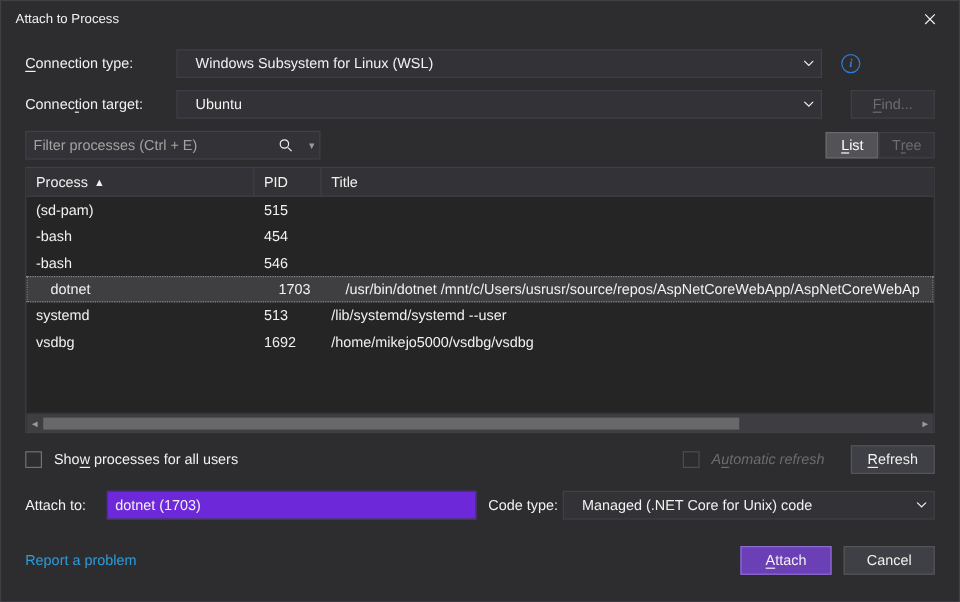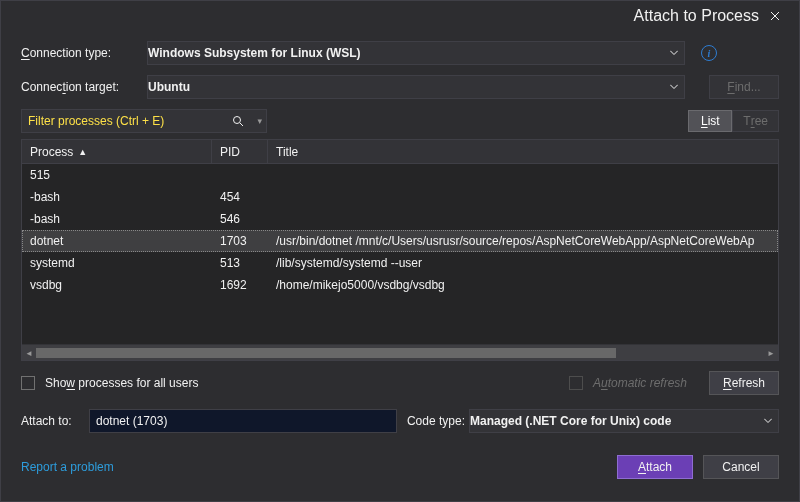--- a/index.html
+++ b/index.html
@@ -20,40 +20,39 @@
     display: flex;
     flex-direction: column;
   }
   .titlebar {
     height: 30px;
     display: flex;
     align-items: center;
     padding: 0 8px 0 12px;
     color: #f1f1f1;
   }
-  .titlebar-title { flex: 1; font-size: 16px; text-align: right; }
+  .titlebar-title { flex: 1; font-size: 11px; }
   .titlebar-close {
     width: 32px; height: 24px;
     display:flex; align-items:center; justify-content:center;
     color:#f1f1f1; cursor:pointer;
   }
   .body { padding: 10px 20px 12px 20px; display:flex; flex-direction:column; flex:1; }
   .row { display:flex; align-items:center; margin-bottom:10px; gap:8px; }
   .label { width: 118px; color:#f1f1f1; }
   .underline { text-decoration: underline; text-underline-offset:2px; }
   .combo {
     flex:1;
     height:24px;
     background:#333337;
     border:1px solid #3f3f46;
     color:#f1f1f1;
     display:flex; align-items:center;
-    padding:0 0;
+    padding:0 15px;
     position:relative;
-    font-weight:bold;
   }
   .combo .chev {
     position:absolute; right:6px; top:50%; transform:translateY(-50%);
     color:#f1f1f1;
   }
   .info-icon {
     width:16px; height:16px;
     border:1.5px solid #2d7dd2;
     border-radius:50%;
     color:#2d7dd2;
@@ -127,20 +126,21 @@
   .grid-body { flex:1; overflow:hidden; }
   .grow {
     display:flex;
     height:22px;
     align-items:center;
   }
   .grow.selected {
     background:#3f3f41;
     outline:1px dotted #888;
     outline-offset:-1px;
+    padding-left:12px;
   }
   .gc { padding:0 8px; white-space:nowrap; overflow:hidden; text-overflow:clip;}
   .gc.process { width:190px; }
   .gc.pid { width:56px; text-align:left;}
   .gc.title { flex:1; }
   .hscroll {
     height:16px;
     background:#3e3e42;
     position:relative;
     border-top:1px solid #333337;
@@ -160,21 +160,21 @@
   .check-row { display:flex; align-items:center; margin-top:10px; gap:10px;}
   .checkbox {
     width:14px; height:14px;
     border:1px solid #717171;
     background:#2d2d30;
   }
   .checkbox.disabled { border-color:#4d4d4d;}
   .attach-row { display:flex; align-items:center; margin-top:14px; }
   .txt-input {
     height:24px;
-    background:#0f172a;
+    background:#6d28d9;
     border:1px solid #3f3f46;
     color:#f1f1f1;
     padding:0 6px;
     display:flex; align-items:center;
   }
   .footer { display:flex; align-items:center; margin-top:22px; gap:10px;justify-content:space-between;}
   .link { color:#2d9cdb; cursor:pointer;}
   svg { display:block; }
 </style>
 </head>
@@ -218,21 +218,21 @@
             </svg>
           </span>
       </div>
       <div style="width:86px; display:flex; justify-content:flex-end;">
         <div class="btn disabled" style="width:70px;"><span class="underline">F</span>ind...</div>
       </div>
     </div>
 
     <div class="filter-row">
       <div class="filter-input">
-        <span style="color:#fde047;">Filter processes (Ctrl + E)</span>
+        <span style="color:#a3a3a3;">Filter processes (Ctrl + E)</span>
         <span class="search-icon">
           <svg width="12" height="12" viewBox="0 0 12 12">
               <circle cx="5" cy="5" r="3.5" stroke="#f1f1f1" fill="none"></circle>
               <path d="M8 8 L11 11" stroke="#f1f1f1"></path>
             </svg>
         </span>
         <span class="chev2">▾</span>
       </div>
       <div class="spacer"></div>
       <div class="view-toggle">
@@ -248,20 +248,21 @@
       <div class="grid-header">
         <div class="gh process">
           <span>Process</span>
             <span class="sort-arrow">▲</span>
         </div>
         <div class="gh pid">PID</div>
         <div class="gh title">Title</div>
       </div>
       <div class="grid-body" id="grid-body">
           <div class="grow">
+            <div class="gc process">(sd-pam)</div>
             <div class="gc pid">515</div>
             <div class="gc title"></div>
           </div>
           <div class="grow">
             <div class="gc process">-bash</div>
             <div class="gc pid">454</div>
             <div class="gc title"></div>
           </div>
           <div class="grow">
             <div class="gc process">-bash</div>

